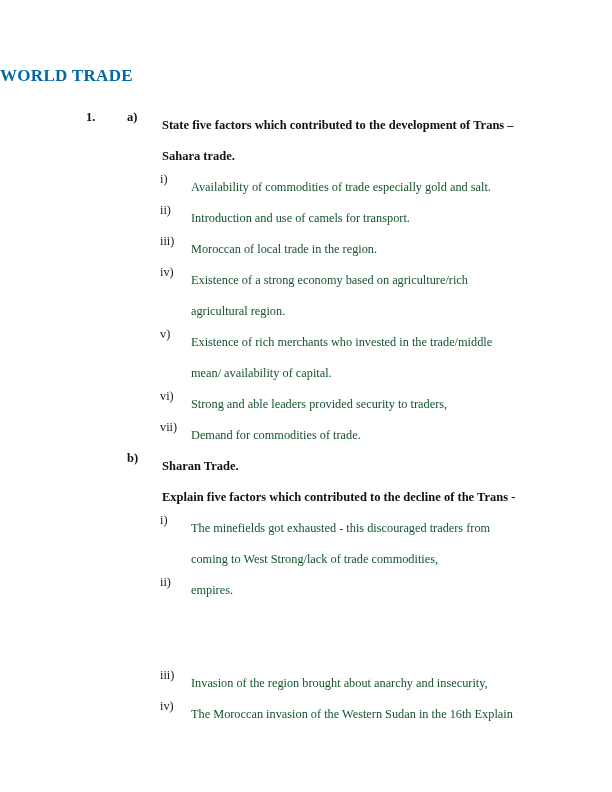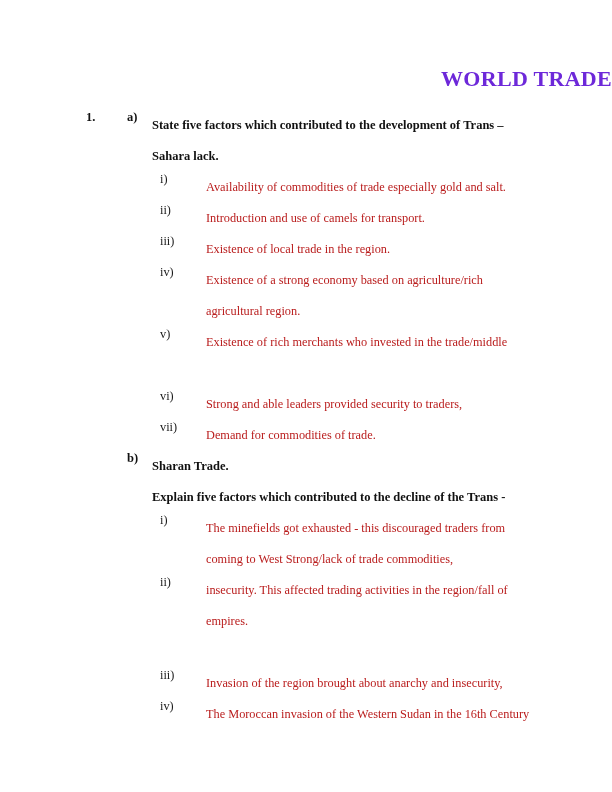--- a/index.html
+++ b/index.html
@@ -15,25 +15,25 @@
     font-family: "Liberation Serif", "DejaVu Serif", serif;
     color: #1a1a1a;
     overflow: hidden;
   }
 
   .doc-title {
     position: absolute;
     top: 66px;
     left: 0;
     width: 612px;
-    text-align: right;
-    font-size: 22px;
+    text-align: left;
+    font-size: 17px;
     font-weight: bold;
     letter-spacing: 0.3px;
-    color: #6d28d9;
+    color: #0369a1;
   }
 
   
   .row {
     position: absolute;
     left: 0;
     width: 612px;
   }
 
   .qnum {
@@ -49,95 +49,96 @@
     position: absolute;
     left: 127px;
     width: 30px;
     font-size: 12.5px;
     font-weight: bold;
     color: #111111;
   }
 
   .part-text {
     position: absolute;
-    left: 152px;
+    left: 162px;
     width: 372px;
     font-size: 12.5px;
     font-weight: bold;
     line-height: 31px;
     color: #111111;
   }
 
   .roman {
     position: absolute;
     left: 160px;
     width: 36px;
     font-size: 12.3px;
     color: #1a1a1a;
   }
 
   .item-text {
     position: absolute;
-    left: 206px;
+    left: 191px;
     width: 340px;
     font-size: 12.3px;
     line-height: 31px;
-    color: #b91c1c;
+    color: #14532d;
   }
 
   .line {
     display: block;
     white-space: nowrap;
   }
 </style>
 </head>
 <body>
 
 <div class="page">
 
   <div class="doc-title">WORLD TRADE</div>
 
   <div id="body-content">
       <div class="row" style="top: 110px;">
         <div class="qnum">1.</div>
         <div class="part-letter">a)</div>
         <div class="part-text">
           <span class="line">State five factors which contributed to the development of Trans –</span>
-          <span class="line">Sahara lack.</span>
+          <span class="line">Sahara trade.</span>
         </div>
       </div>
       <div class="row" style="top: 172px;">
         <div class="roman">i)</div>
         <div class="item-text">
           <span class="line">Availability of commodities of trade especially gold and salt.</span>
         </div>
       </div>
       <div class="row" style="top: 203px;">
         <div class="roman">ii)</div>
         <div class="item-text">
           <span class="line">Introduction and use of camels for transport.</span>
         </div>
       </div>
       <div class="row" style="top: 234px;">
         <div class="roman">iii)</div>
         <div class="item-text">
-          <span class="line">Existence of local trade in the region.</span>
+          <span class="line">Moroccan of local trade in the region.</span>
         </div>
       </div>
       <div class="row" style="top: 265px;">
         <div class="roman">iv)</div>
         <div class="item-text">
           <span class="line">Existence of a strong economy based on agriculture/rich</span>
           <span class="line">agricultural region.</span>
         </div>
       </div>
       <div class="row" style="top: 327px;">
         <div class="roman">v)</div>
         <div class="item-text">
           <span class="line">Existence of rich merchants who invested in the trade/middle</span>
+          <span class="line">mean/ availability of capital.</span>
         </div>
       </div>
       <div class="row" style="top: 389px;">
         <div class="roman">vi)</div>
         <div class="item-text">
           <span class="line">Strong and able leaders provided security to traders,</span>
         </div>
       </div>
       <div class="row" style="top: 420px;">
         <div class="roman">vii)</div>
@@ -155,31 +156,30 @@
       <div class="row" style="top: 513px;">
         <div class="roman">i)</div>
         <div class="item-text">
           <span class="line">The minefields got exhausted - this discouraged traders from</span>
           <span class="line">coming to West Strong/lack of trade commodities,</span>
         </div>
       </div>
       <div class="row" style="top: 575px;">
         <div class="roman">ii)</div>
         <div class="item-text">
-          <span class="line">insecurity. This affected trading activities in the region/fall of</span>
           <span class="line">empires.</span>
         </div>
       </div>
       <div class="row" style="top: 668px;">
         <div class="roman">iii)</div>
         <div class="item-text">
           <span class="line">Invasion of the region brought about anarchy and insecurity,</span>
         </div>
       </div>
       <div class="row" style="top: 699px;">
         <div class="roman">iv)</div>
         <div class="item-text">
-          <span class="line">The Moroccan invasion of the Western Sudan in the 16th Century</span>
+          <span class="line">The Moroccan invasion of the Western Sudan in the 16th Explain</span>
         </div>
       </div>
     </div>
 
 </div>
 
 </body></html>

